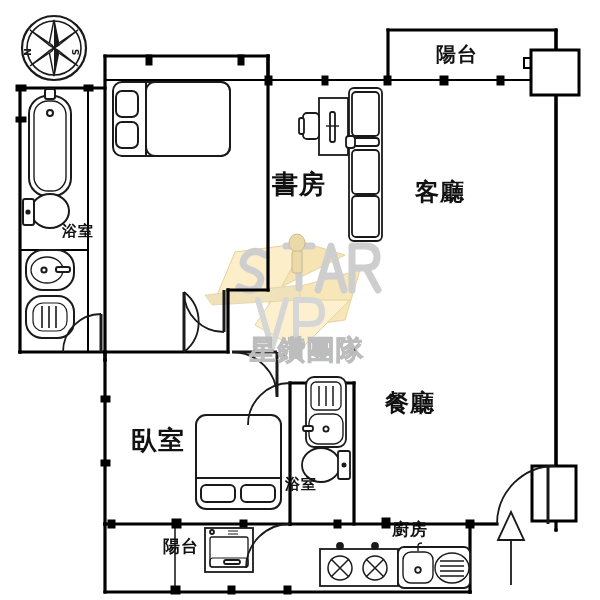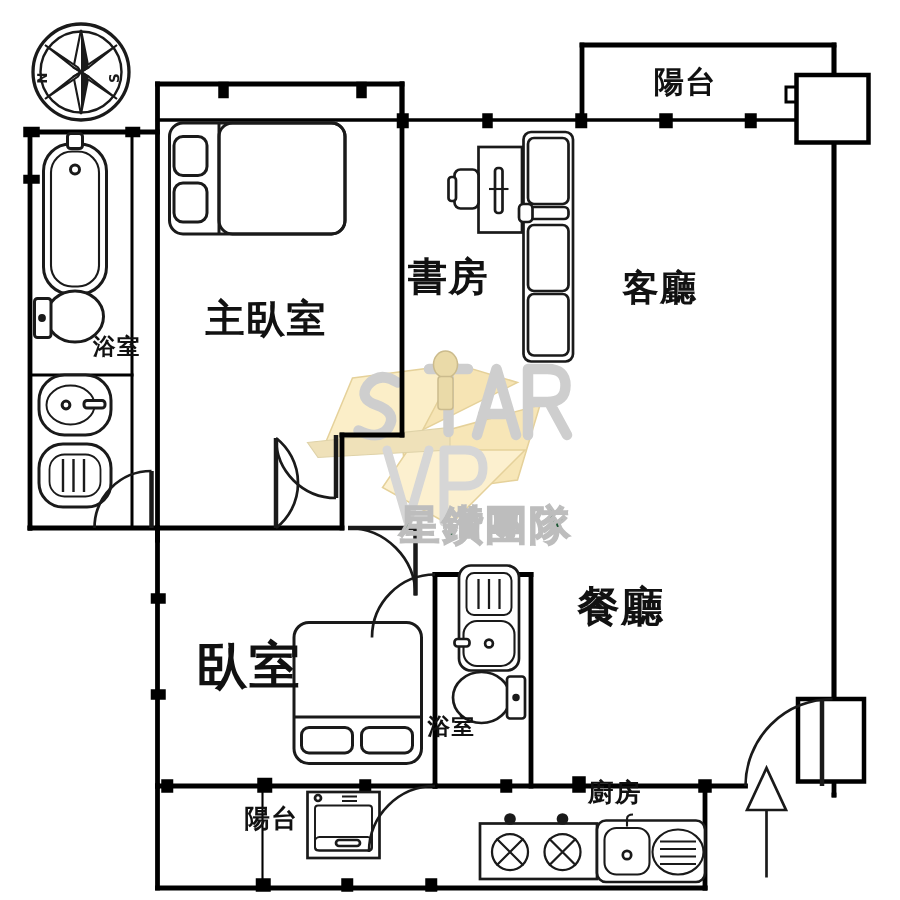--- a/index.html
+++ b/index.html
@@ -45,21 +45,20 @@
   }
   .watermark-text {
     position: absolute;
     font-family: "DejaVu Sans", "Liberation Sans", sans-serif;
     font-weight: bold;
     font-size: 27px;
     letter-spacing: 2px;
     color: #14532d;
     -webkit-text-stroke: 1px #bdbdbd;
     user-select: none;
-    margin-left: 17px;
   }
 </style>
 </head>
 <body>
 
 <div id="plan-root">
 
   <svg id="plan-svg" viewBox="0 0 600 600" xmlns="http://www.w3.org/2000/svg">
 
     <g opacity="0.95">
@@ -339,33 +338,32 @@
         <polygon points="54,48 59,45 78,30"></polygon>
         <polygon points="54,48 49,51 30,66"></polygon>
         <polygon points="54,48 59,51 78,66"></polygon>
       </g>
       <text x="31" y="52" font-family="DejaVu Sans, sans-serif" font-size="9" font-weight="bold" fill="#1a1a1a" transform="rotate(-90 31 52)" text-anchor="middle">N</text>
       <text x="79" y="52" font-family="DejaVu Sans, sans-serif" font-size="9" font-weight="bold" fill="#1a1a1a" transform="rotate(-90 79 52)" text-anchor="middle">S</text>
     </g>
 
   </svg>
 
-  <div class="room-label" style="left:137px; top:200px; font-size:26px;">主臥室</div>
 
   <div class="room-label" style="left:62px; top:224px; font-size:15px;">浴室</div>
 
   <div class="room-label" style="left:272px; top:172px; font-size:26px;font-family:Liberation Serif, serif;">書房</div>
 
   <div class="room-label" style="left:415px; top:180px; font-size:24px;">客廳</div>
 
   <div class="room-label" style="left:436px; top:44px; font-size:20px;">陽台</div>
 
-  <div class="room-label" style="left:385px; top:391px; font-size:28px;">餐廳</div>
-
-  <div class="room-label" style="left:131px; top:427px; font-size:34px;text-align:center;">臥室</div>
+  <div class="room-label" style="left:385px; top:391px; font-size:24px;">餐廳</div>
+
+  <div class="room-label" style="left:131px; top:427px; font-size:26px;text-align:center;">臥室</div>
 
   <div class="room-label" style="left:285px; top:477px; font-size:15px;">浴室</div>
 
   <div class="room-label" style="left:356px; top:521px; font-size:17px;margin-left:36px;">廚房</div>
 
   <div class="room-label" style="left:163px; top:538px; font-size:17px;">陽台</div>
 
 
   <div class="watermark-text" style="left:249px; top:332px;">星鑽團隊</div>
 

